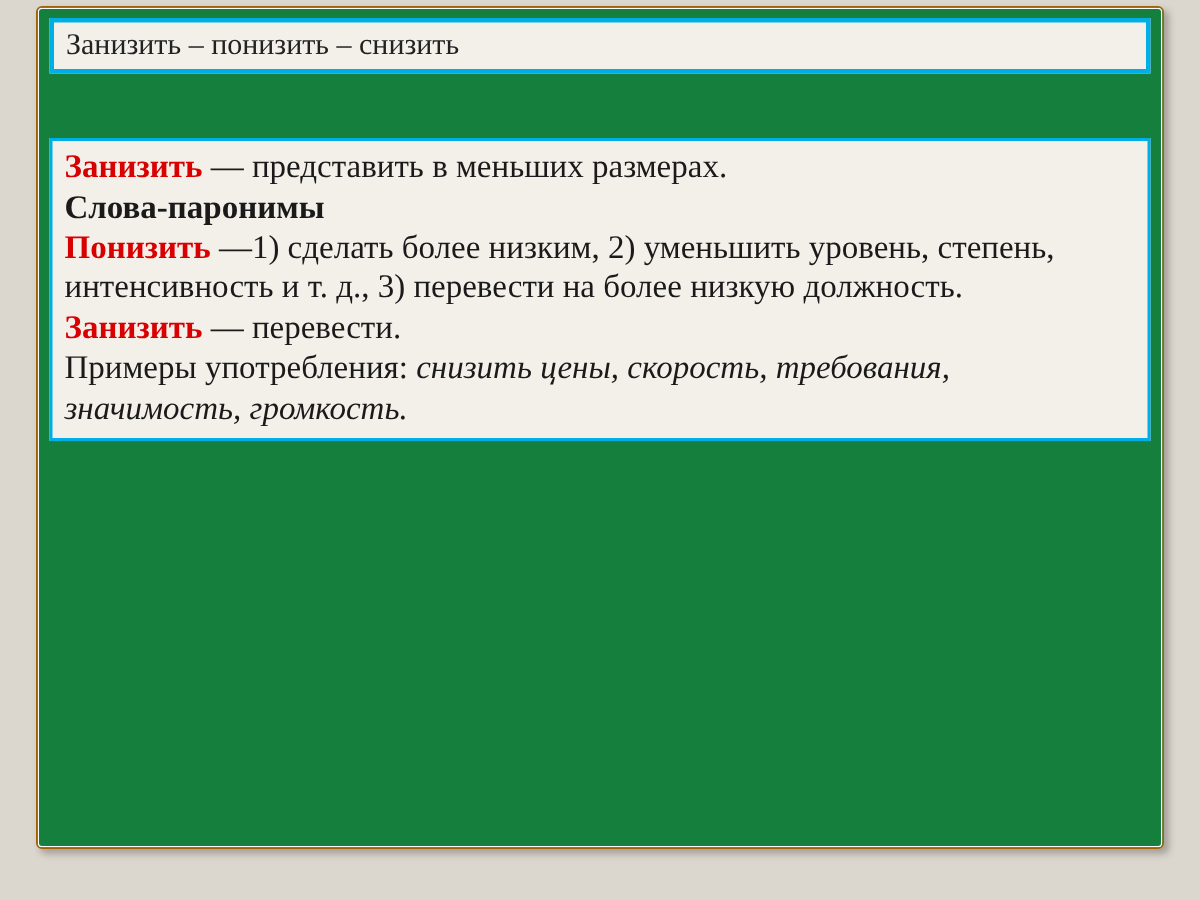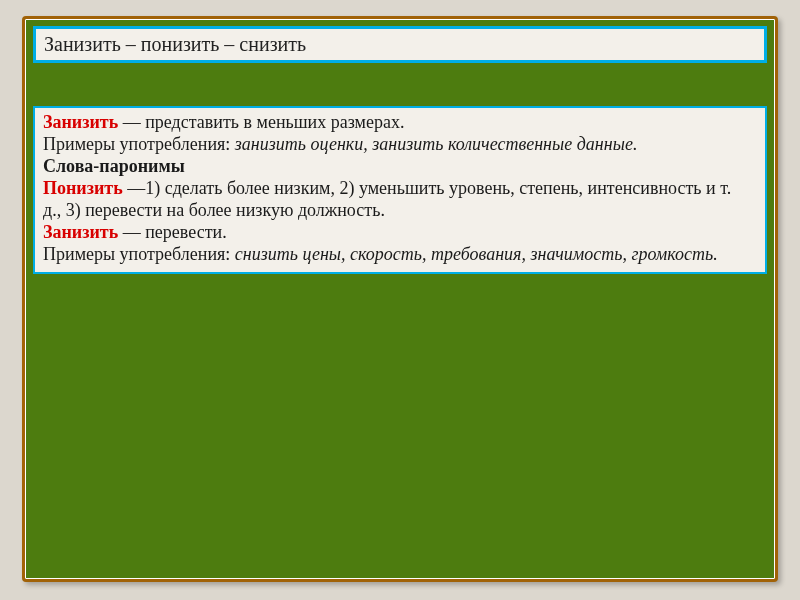--- a/index.html
+++ b/index.html
@@ -7,23 +7,23 @@
     padding: 0;
     width: 800px;
     height: 600px;
     background: #dcd7ce;
     font-family: Georgia, "Times New Roman", serif;
   }
   .card {
     position: relative;
     width: 750px;
     height: 560px;
-    margin: 16px auto 0 auto;
-    background: #4d7c0f;
-    border: 3px solid #a16207;
+    margin: 4px auto 0 auto;
+    background: #15803d;
+    border: 1px solid #a16207;
     border-radius: 4px;
     box-shadow: 3px 3px 5px rgba(0,0,0,0.25), inset 0 0 0 1px #ffffff;
   }
   .title-box {
     position: absolute;
     top: 7px;
     left: 8px;
     right: 8px;
     padding: 4px 8px;
     border: 3px solid #00aee6;
@@ -34,21 +34,21 @@
     color: #222;
   }
   .body-box {
     position: absolute;
     top: 87px;
     left: 8px;
     right: 8px;
     border: 2px solid #00aee6;
     background: #f3f0ea;
     padding: 4px 16px 6px 8px;
-    font-size: 18px;
+    font-size: 22px;
     line-height: 1.22;
     color: #1a1a1a;
   }
   .term {
     color: #d80000;
     font-weight: bold;
   }
   .bold {
     font-weight: bold;
   }
@@ -62,23 +62,20 @@
 <div class="card">
 
   <div class="title-box">
     <span>Занизить – понизить – снизить</span>
   </div>
 
   <div class="body-box">
     <div>
       <span class="term">Занизить</span><span> — представить в меньших размерах.</span>
     </div>
-    <div>
-      <span>Примеры употребления: </span><span class="ital">занизить оценки, занизить количественные данные.</span>
-    </div>
 
     <div class="bold">Слова-паронимы</div>
 
     <div>
       <span class="term">Понизить</span><span> —1) сделать более низким, 2) уменьшить уровень, степень, интенсивность и т. д., 3) перевести на более низкую должность.</span>
     </div>
 
     <div>
       <span class="term">Занизить</span><span> — перевести.</span>
     </div>

